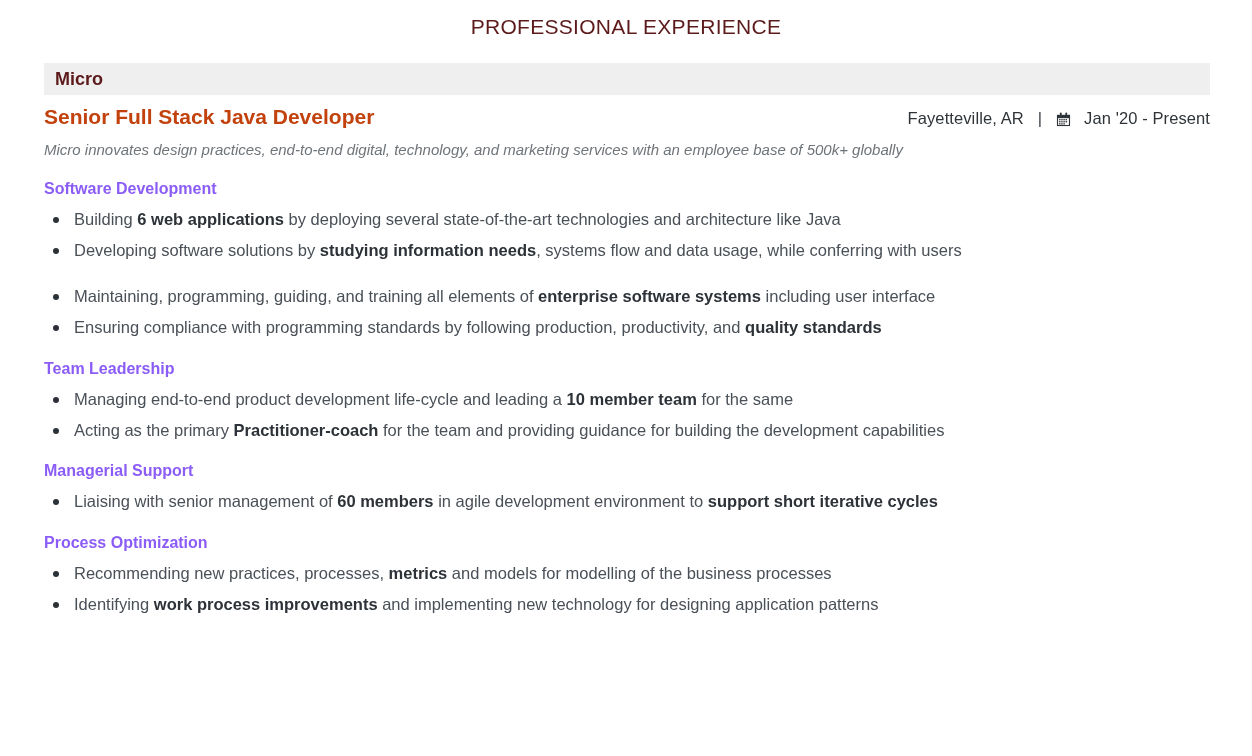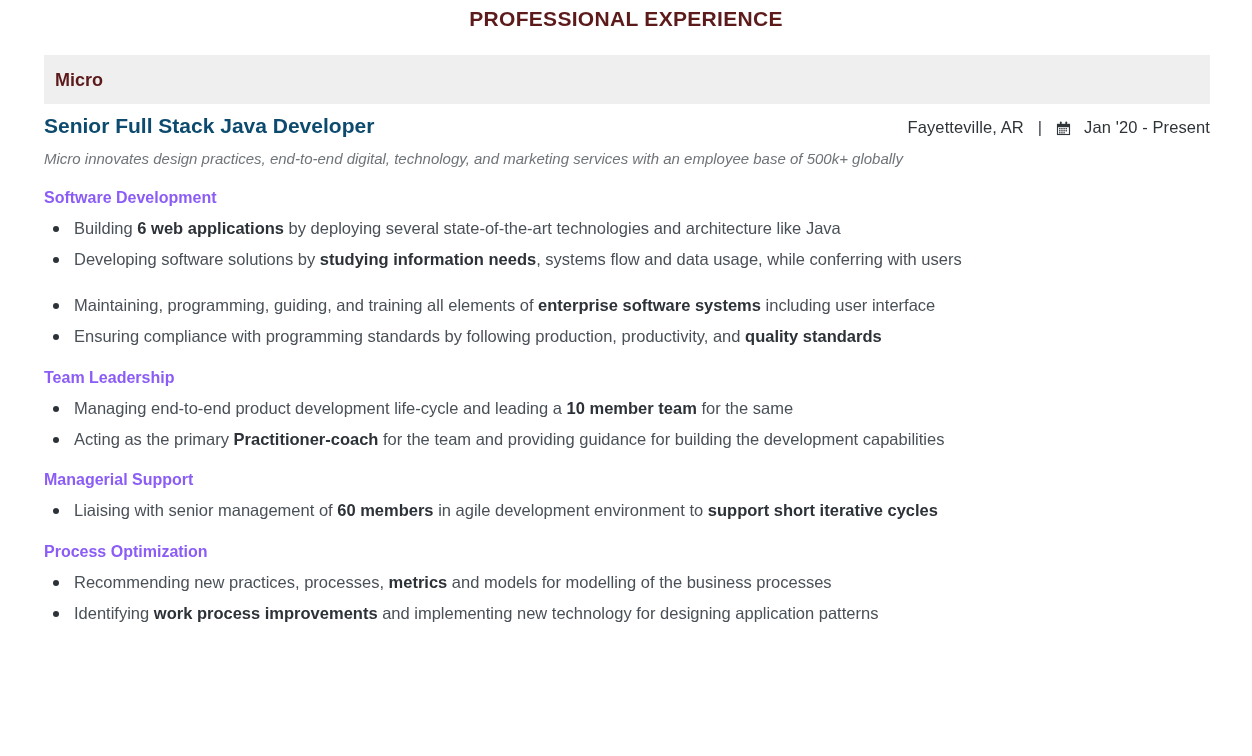--- a/index.html
+++ b/index.html
@@ -18,32 +18,32 @@
     position: relative;
     width: 1252px;
     height: 756px;
     background: #ffffff;
   }
 
   
   .section-title {
     text-align: center;
     font-size: 21px;
-    font-weight: bold;
+    font-weight: normal;
     letter-spacing: 0.3px;
     color: #5c1a1b;
     padding-top: 7px;
-    margin: 0;
+    margin: 8px;
   }
 
   
   .company-band {
     margin: 24px 42px 0 44px;
     background: #efefef;
-    height: 49px;
+    height: 32px;
     display: flex;
     align-items: center;
     padding-left: 11px;
     box-sizing: border-box;
   }
   .company-name {
     font-size: 18px;
     font-weight: bold;
     color: #5c1a1b;
     line-height: 1;
@@ -52,21 +52,21 @@
   
   .title-row {
     margin: 9px 42px 0 44px;
     display: flex;
     align-items: baseline;
     justify-content: space-between;
   }
   .job-title {
     font-size: 21px;
     font-weight: bold;
-    color: #0c4a6e;
+    color: #c2410c;
     line-height: 1.2;
   }
   .meta {
     display: flex;
     align-items: center;
     font-size: 16.5px;
     color: #2f3438;
     white-space: nowrap;
   }
   .meta .location { letter-spacing: 0.1px; padding-left: 36px; }

